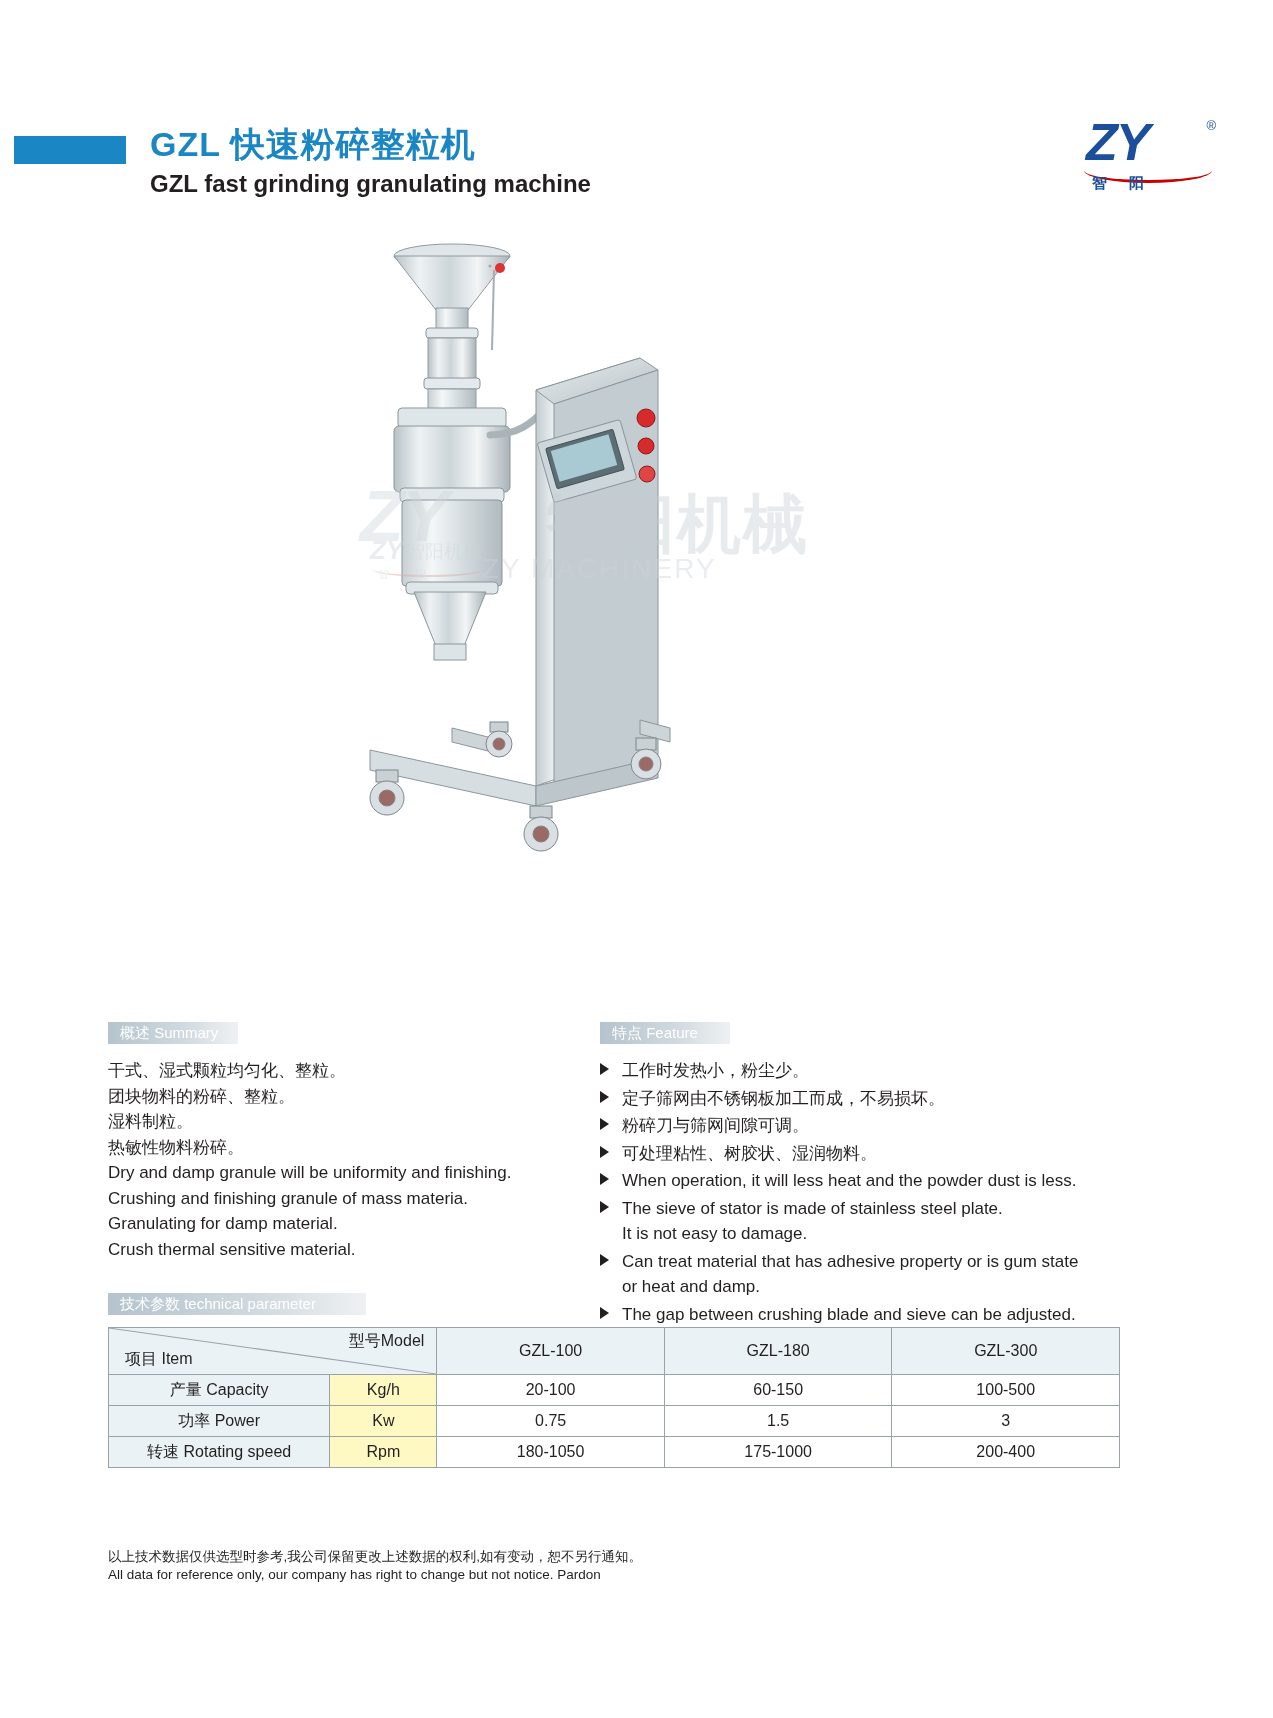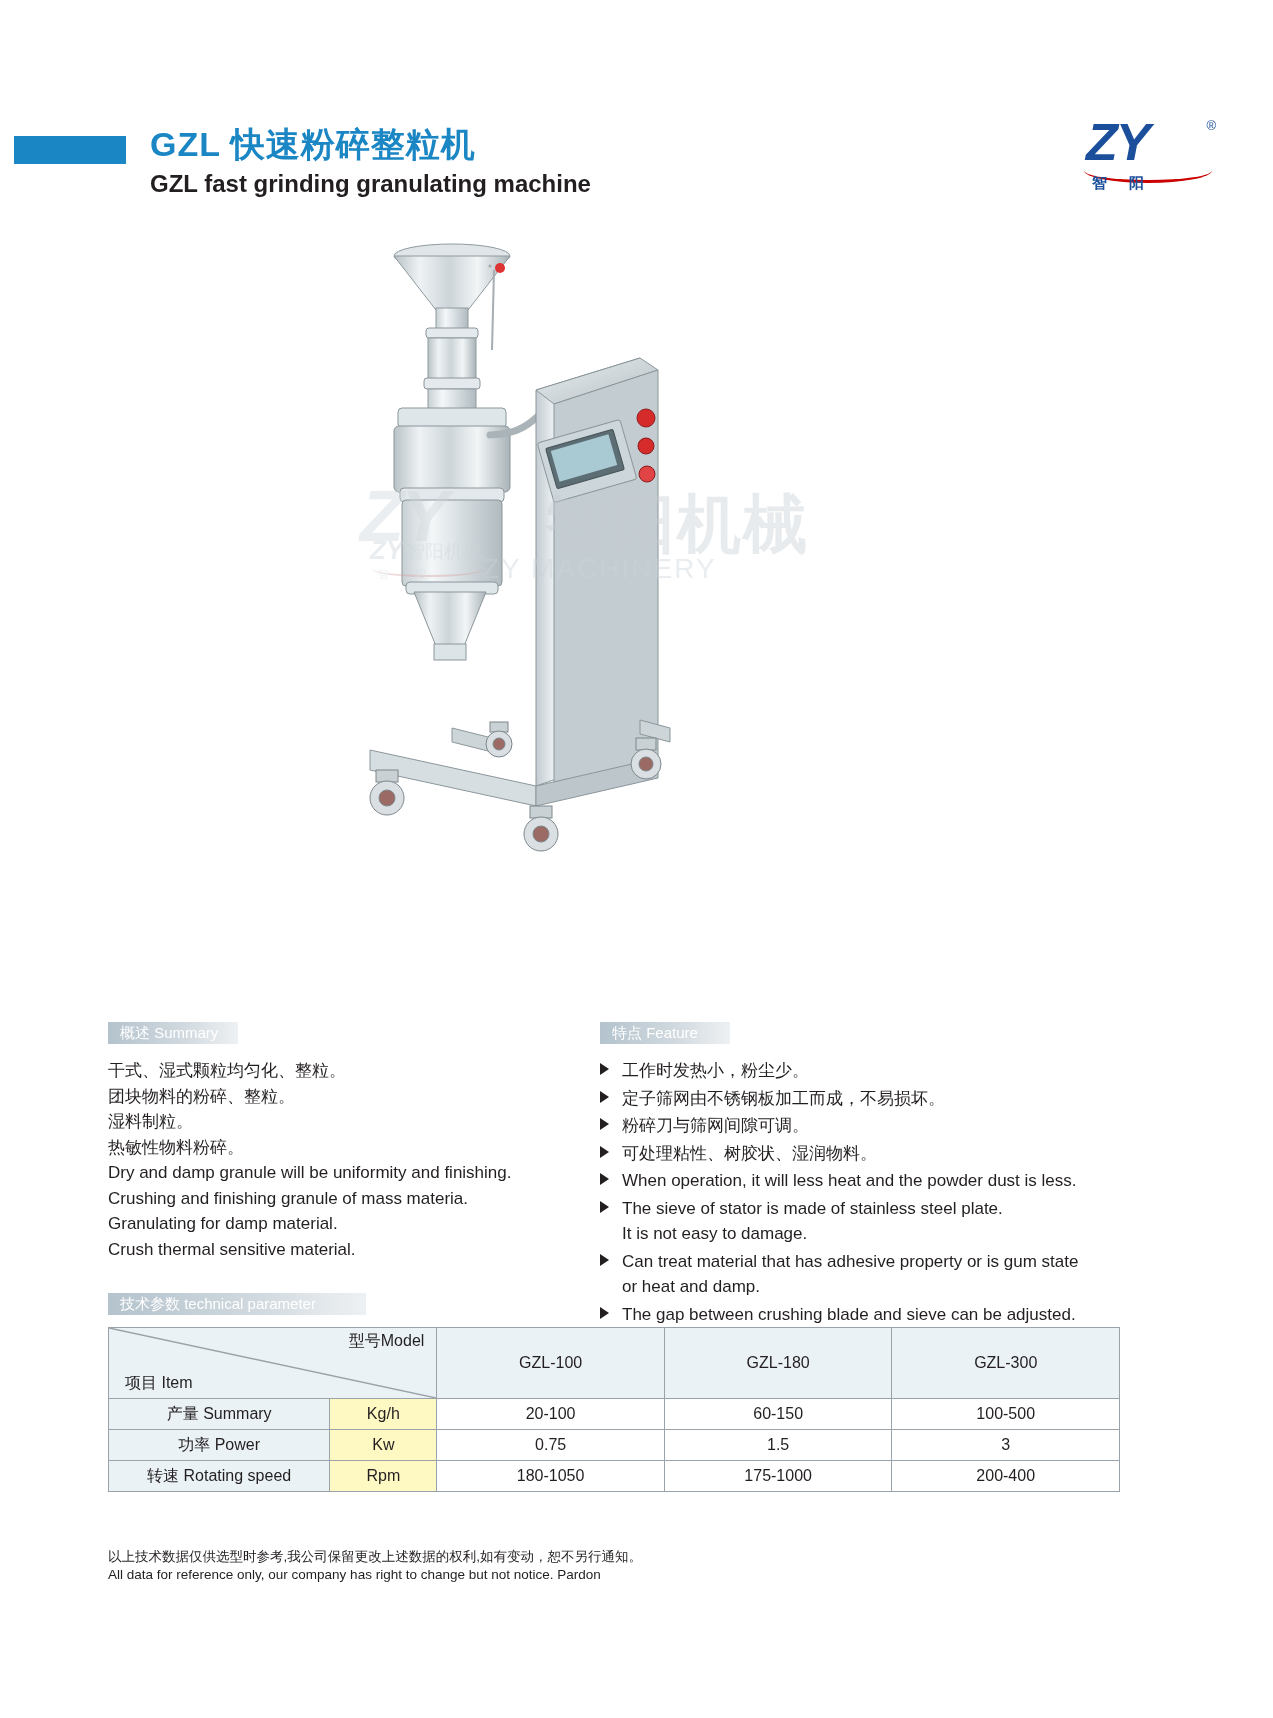--- a/index.html
+++ b/index.html
@@ -278,21 +278,21 @@
   }
   table.params td.unit {
     width: 90px;
     background: #fef9c3;
   }
   table.params td.val { width: 206px; }
   .hdr-cell {
     position: relative;
     height: 46px !important;
     background: #eaf2f6 !important;
-    padding: 12px !important;
+    padding: 0 !important;
   }
   .hdr-cell .diag {
     position: absolute;
     left: 0; top: 0;
     width: 100%; height: 100%;
   }
   .hdr-cell .item-txt {
     position: absolute;
     left: 16px;
     bottom: 4px;
@@ -494,21 +494,21 @@
         <line x1="0" y1="0" x2="290" y2="46" stroke="#9aa3a9" stroke-width="1"></line>
       </svg>
       <span class="model-txt">型号Model</span>
       <span class="item-txt">项目 Item</span>
     </td>
     <td class="val hdr-model">GZL-100</td>
     <td class="val hdr-model">GZL-180</td>
     <td class="val hdr-model">GZL-300</td>
   </tr>
   <tr>
-    <td class="label">产量 Summary</td>
+    <td class="label">产量 Capacity</td>
     <td class="unit">Kg/h</td>
     <td class="val">20-100</td>
     <td class="val">60-150</td>
     <td class="val">100-500</td>
   </tr>
   <tr>
     <td class="label">功率 Power</td>
     <td class="unit">Kw</td>
     <td class="val">0.75</td>
     <td class="val">1.5</td>

